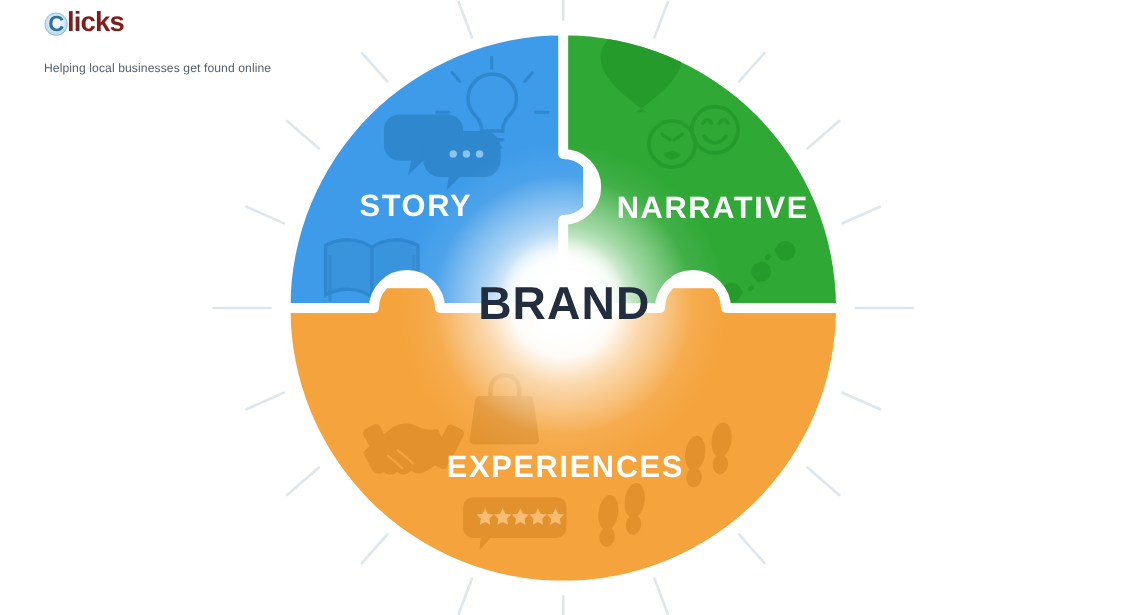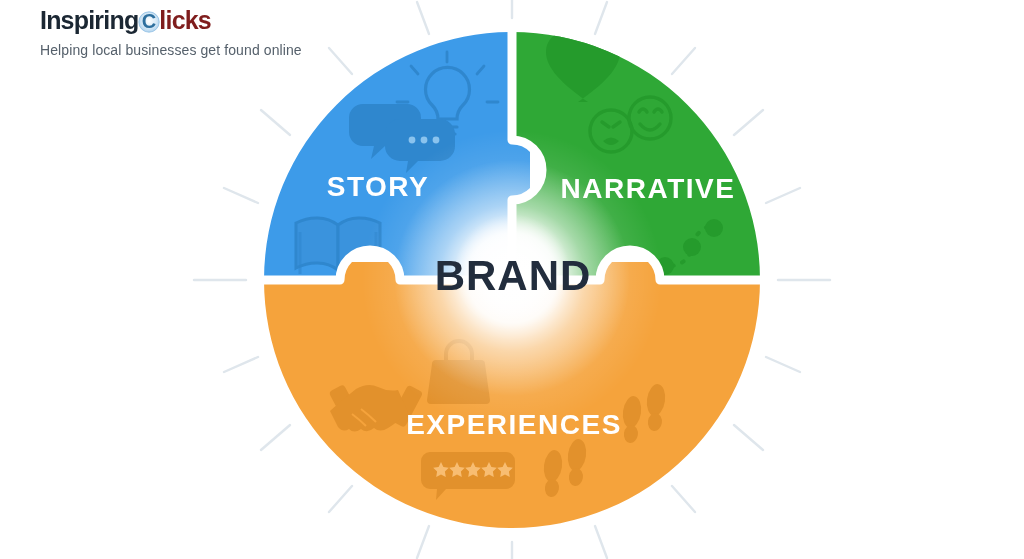--- a/index.html
+++ b/index.html
@@ -50,24 +50,24 @@
     position: relative;
     width: 22px;
     height: 22px;
     margin: 0 -1px 0 0;
     vertical-align: middle;
     top: 1px;
   }
   .logo-mark svg { display: block; }
   .logo-tagline {
     font-family: "Liberation Sans", sans-serif;
-    font-size: 14px;
+    font-size: 11px;
     color: #55606b;
     letter-spacing: 0.1px;
-    margin-top: 9px;
+    margin-top: 23px;
     white-space: nowrap;
   }
 
   
   #diagram {
     position: absolute;
     left: 0;
     top: 0;
     width: 1024px;
     height: 472px;
@@ -86,21 +86,20 @@
     fill: #222d3d;
   }
 </style>
 </head>
 <body>
 
 <div id="stage">
 
   <div class="logo-block">
     <div class="logo-wordmark">
-      <span class="logo-part-a">Inspiring</span>
         <span class="logo-mark">
           <svg width="22" height="22" viewBox="0 0 22 22" aria-hidden="true">
           <defs>
             <radialGradient id="markGrad" cx="50%" cy="45%" r="60%">
               <stop offset="0%" stop-color="#ffffff"></stop>
               <stop offset="55%" stop-color="#d9eaf7"></stop>
               <stop offset="100%" stop-color="#a9cfec"></stop>
             </radialGradient>
           </defs>
           <circle cx="11" cy="11" r="10.2" fill="url(#markGrad)"></circle>

